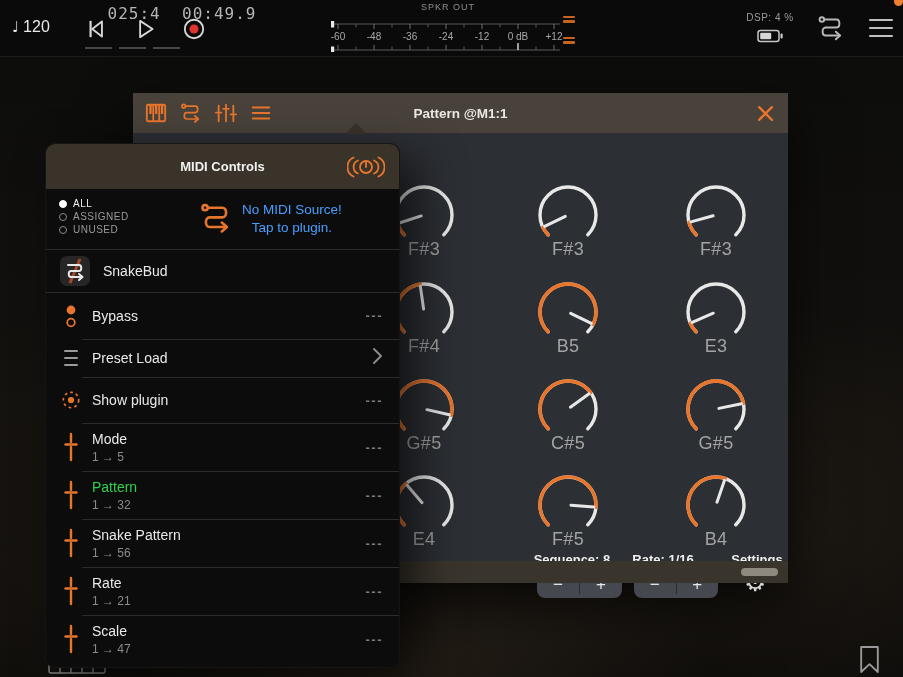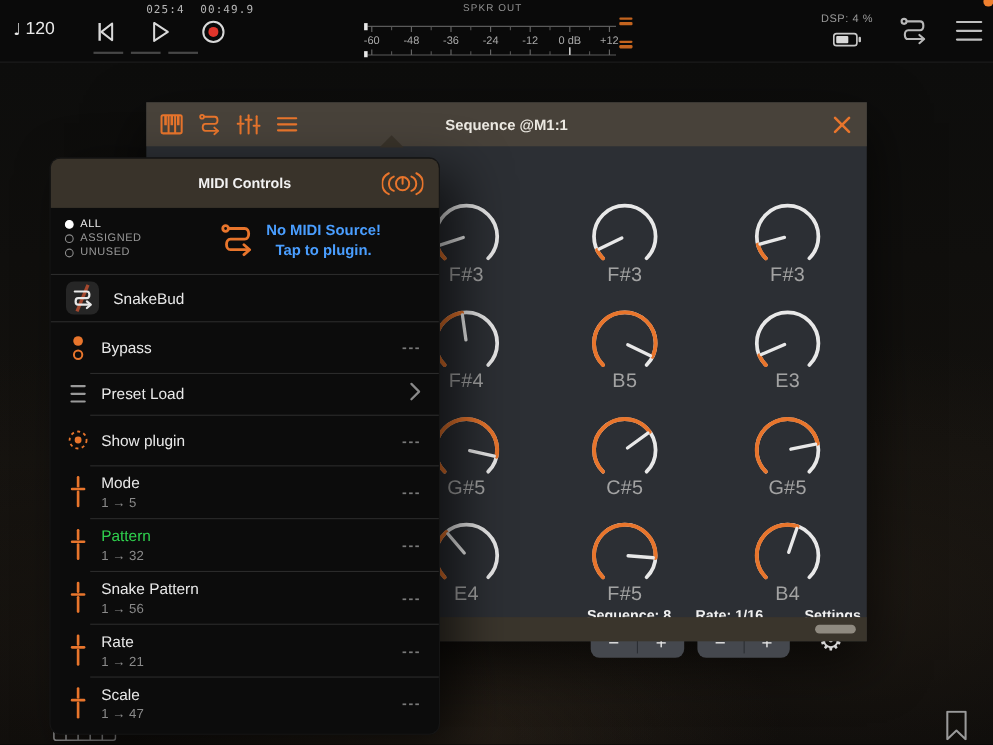--- a/index.html
+++ b/index.html
@@ -17,21 +17,21 @@
   }
 
   
   .topbar {
     position:absolute; left:0; top:0; width:903px; height:57px;
     background:#0a0a0a; border-bottom:1px solid #1e1e1e; z-index:50;
   }
   .tempo { position:absolute; left:12px; top:18px; color:#e8e8e8; font-size:16px; display:flex; align-items:center; gap:4px;}
   .tempo .note { font-family:"DejaVu Sans", sans-serif; font-size:15px; }
   .timer { position:absolute; left:92px; top:4px; width:180px; text-align:center;
-    font-family:"DejaVu Sans Mono", monospace; font-size:10px; color:#b5b5b5; letter-spacing:1px; }
+    font-family:"DejaVu Sans Mono", monospace; font-size:16px; color:#b5b5b5; letter-spacing:1px; }
   .transport { position:absolute; left:82px; top:15px; display:flex; gap:21px; align-items:center; }
   .tbtn { width:28px; height:28px; display:flex; align-items:center; justify-content:center; cursor:pointer; }
   .t-underlines { position:absolute; left:85px; top:47px; display:flex; gap:7px; }
   .t-underlines div { width:27px; height:2px; background:#474747; }
 
   .meter-wrap { position:absolute; left:328px; top:2px; width:240px; }
   .meter-label { text-align:center; font-size:9px; color:#8f8f8f; letter-spacing:1px; }
   .clip { position:absolute; left:563px; width:12px; }
   .clip div { height:2.4px; background:#c4641f; border-radius:1px; margin-bottom:2px; }
   .clip.top { top:16px; } .clip.bot { top:37px; }
@@ -82,21 +82,21 @@
   .learn-ic { position:absolute; right:14px; top:10px; cursor:pointer; }
 
   .filter-sec { height:60px; position:relative; display:flex; align-items:center; }
   .filters { position:absolute; left:13px; top:8px; }
   .filter-line { display:flex; align-items:center; gap:6px; height:13px; cursor:pointer; }
   .radio { width:8px; height:8px; border-radius:50%; border:1.5px solid #8a8a8a; }
   .radio.sel { background:#fff; border-color:#fff; }
   .filter-line span { font-size:10px; color:#9a9a9a; letter-spacing:.5px; }
   .filter-line.sel span { color:#efefef; }
   .nosrc-snake { position:absolute; left:152px; top:11px; }
-  .nosrc-text { position:absolute; left:196px; top:12px; font-size:13.5px; color:#4a9eff; line-height:1.35; cursor:pointer;font-weight:bold; }
+  .nosrc-text { position:absolute; left:196px; top:12px; font-size:13.5px; color:#4a9eff; line-height:1.35; cursor:pointer; }
 
   .m-rows { }
   .m-row { position:relative; display:flex; align-items:center; padding:0 16px 0 14px; }
   .m-row::before { content:''; position:absolute; top:0; left:0; right:0; height:1px; background:#2b2b2b; }
   .m-row.inset::before { left:36px; }
   .app-ic { width:30px; height:30px; border-radius:7px; background:#262626; margin-right:13px; position:relative; overflow:hidden; flex:none; }
   .row-ic { width:22px; margin-right:10px; display:flex; justify-content:center; flex:none; }
   .row-text { flex:1; }
   .row-label { font-size:14px; color:#e9e9e9; }
   .row-label.green { color:#2fd14e; }
@@ -256,21 +256,21 @@
     </div>
     <div class="hdr-ic">
       <svg width="22" height="22" viewBox="0 0 24 24">
           <g stroke="#e8752c" stroke-width="2.2" stroke-linecap="round">
             <line x1="3" y1="6" x2="21" y2="6"></line>
             <line x1="3" y1="12" x2="21" y2="12"></line>
             <line x1="3" y1="18" x2="21" y2="18"></line>
           </g>
         </svg>
     </div>
-    <div class="win-title">Sequence @M1:1</div>
+    <div class="win-title">Pattern @M1:1</div>
     <div class="win-close">
       <svg width="17" height="17" viewBox="0 0 16 16">
           <line x1="2" y1="2" x2="14" y2="14" stroke="#e8752c" stroke-width="2.2" stroke-linecap="round"></line>
           <line x1="14" y1="2" x2="2" y2="14" stroke="#e8752c" stroke-width="2.2" stroke-linecap="round"></line>
         </svg>
     </div>
   </div>
   <div class="hdr-arrow"></div>
 
   <div class="win-body">

